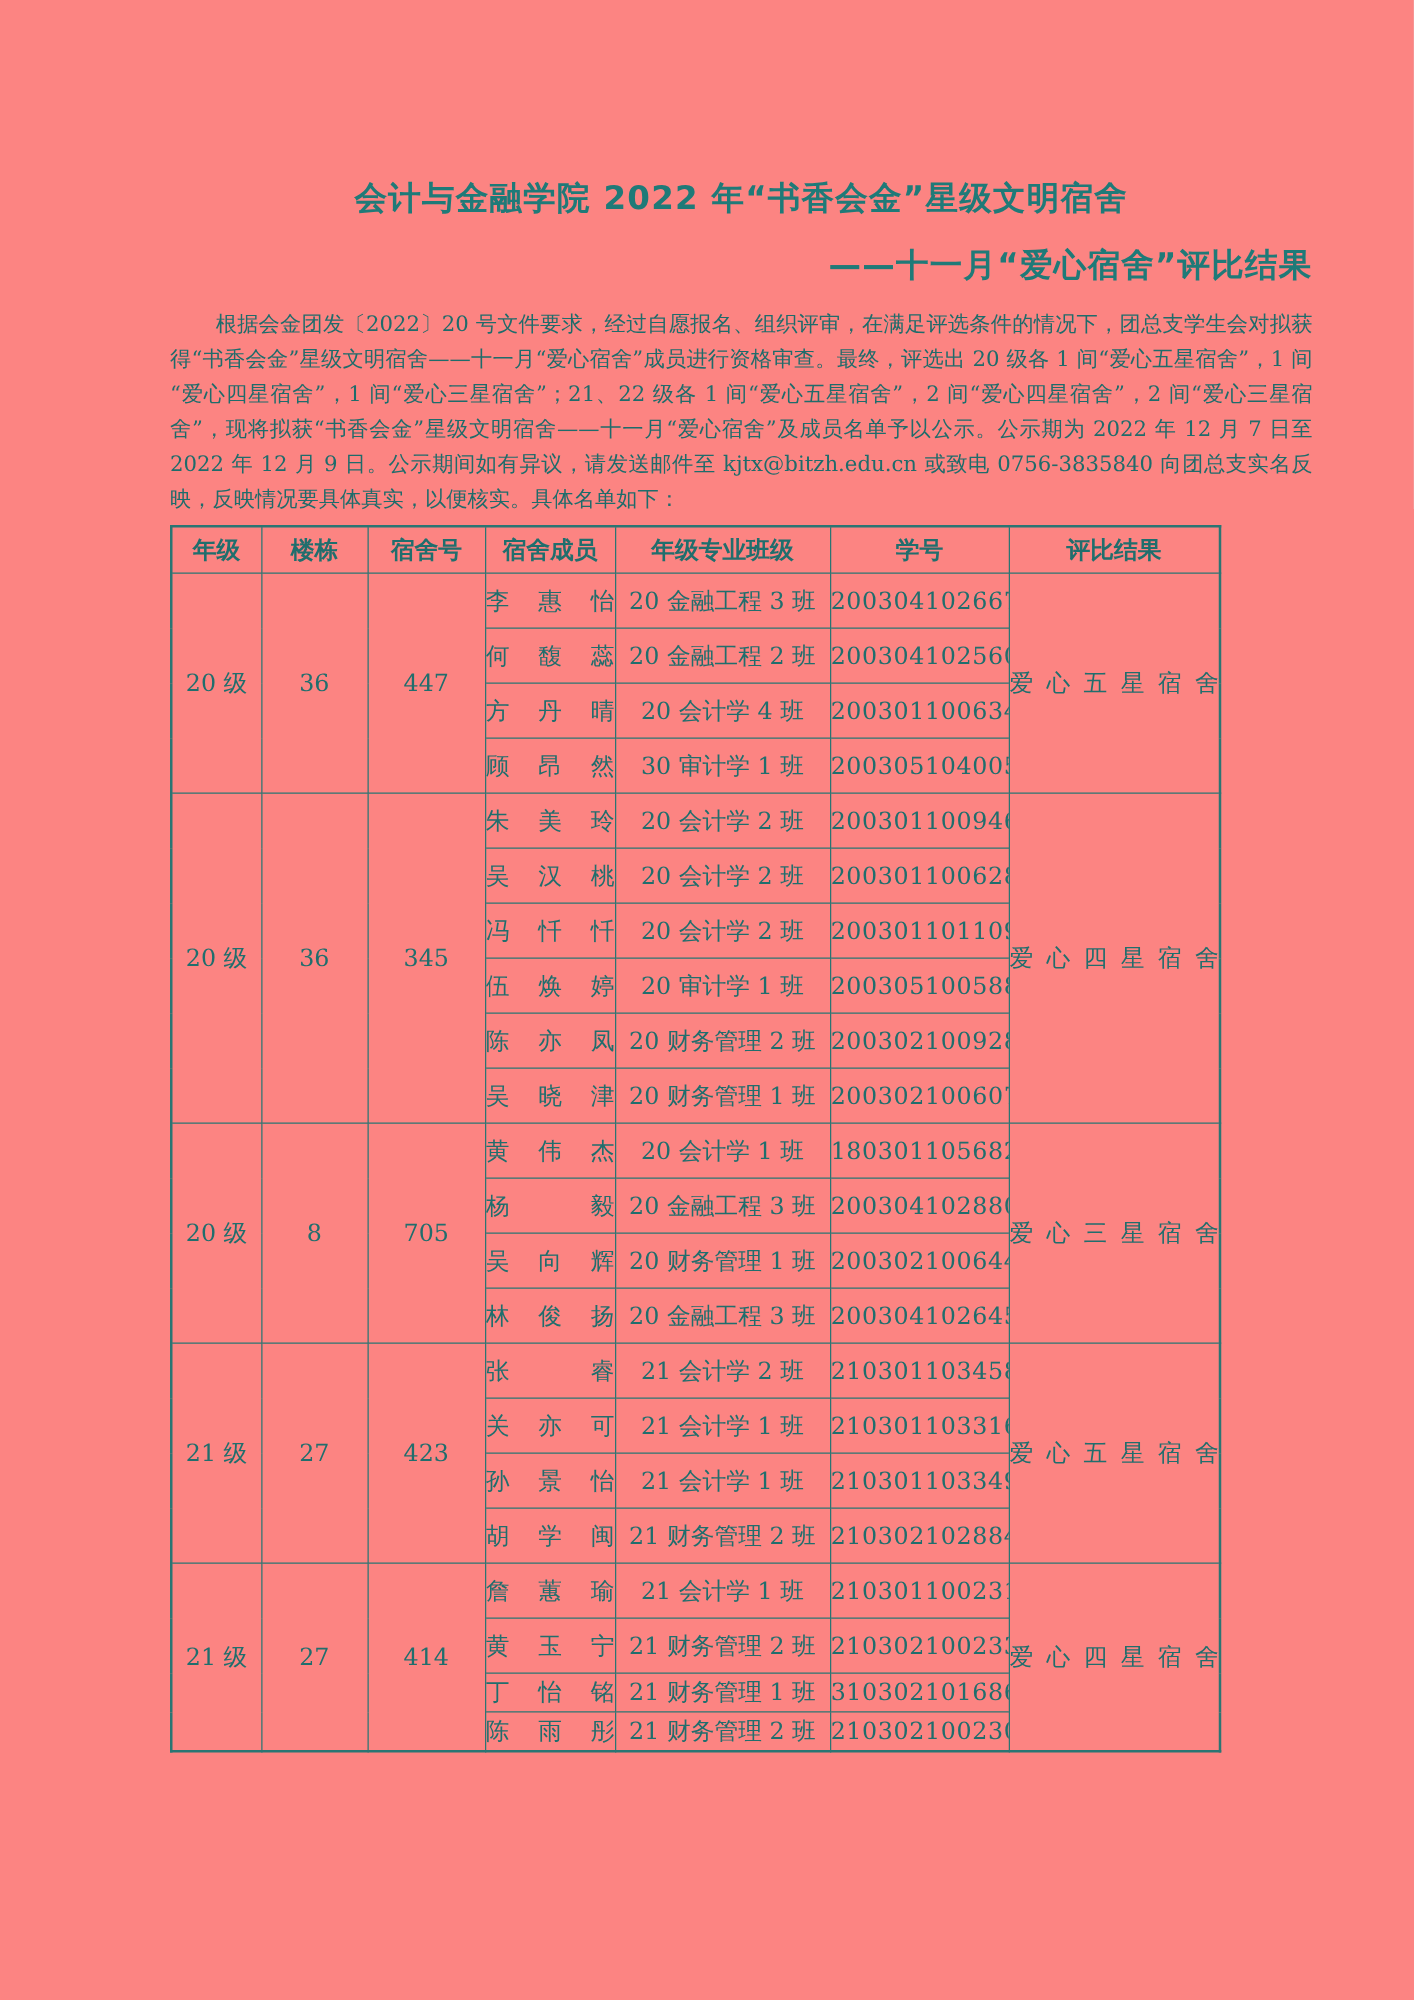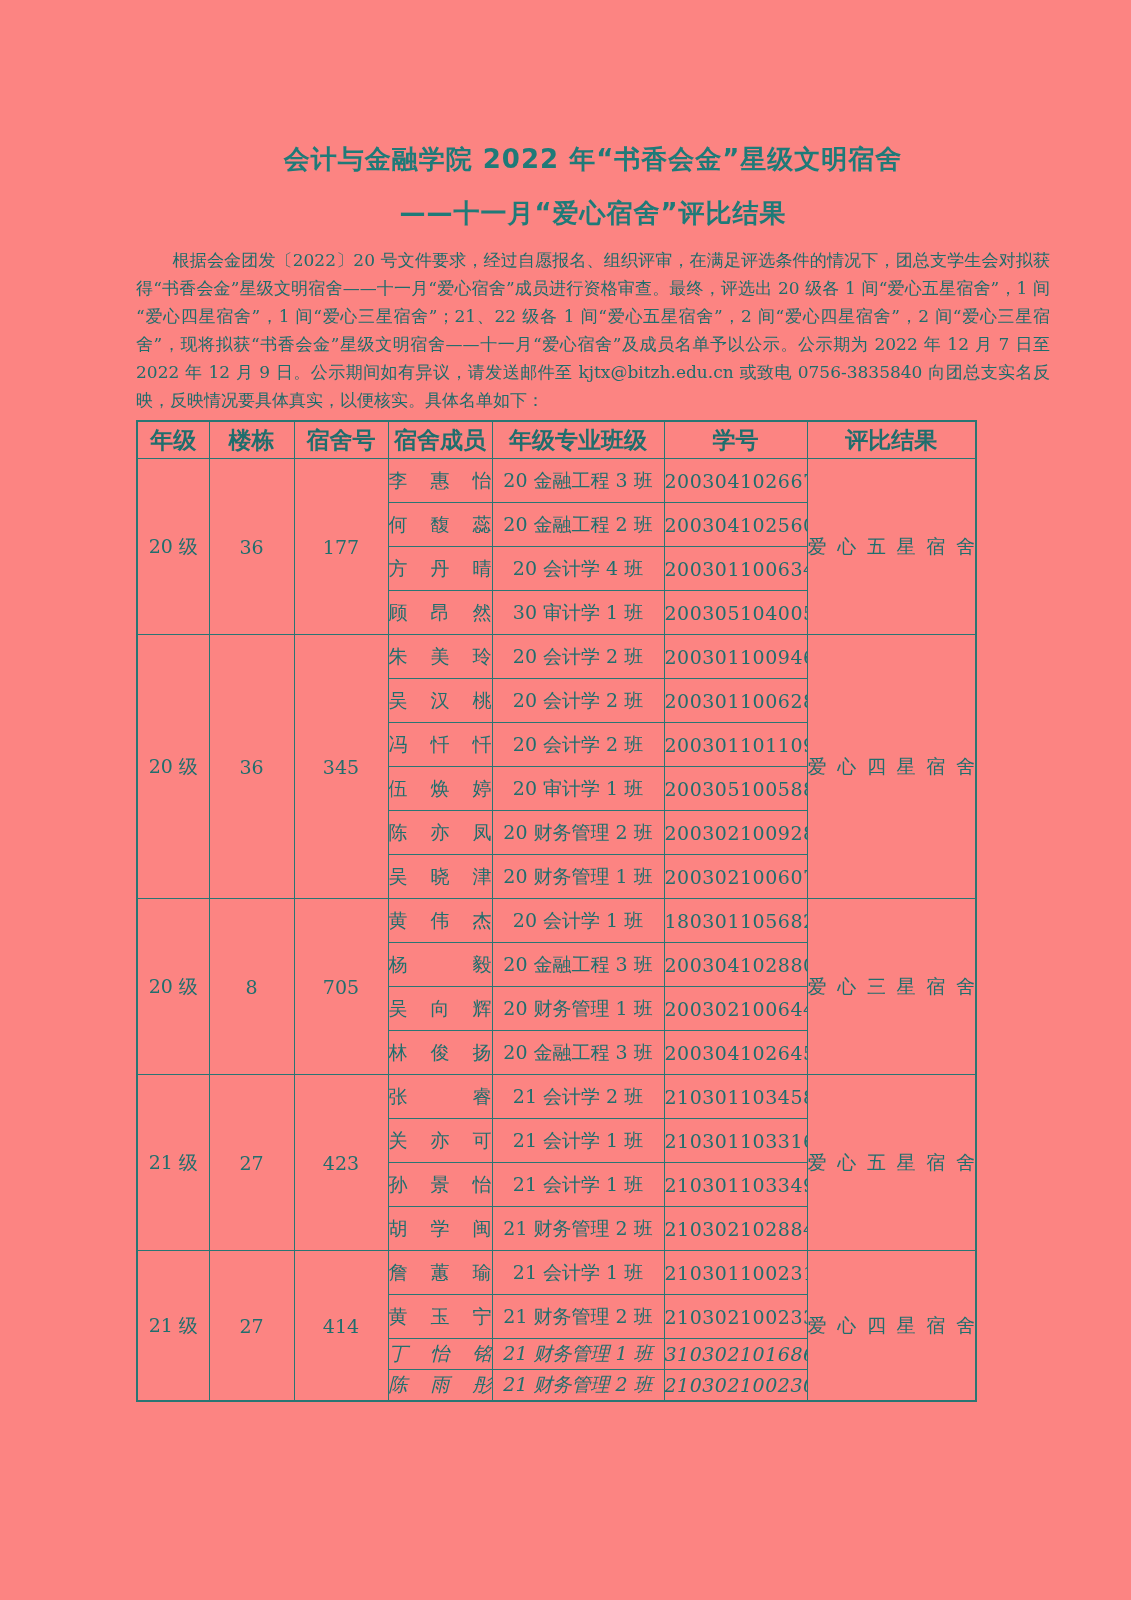--- a/index.html
+++ b/index.html
@@ -23,21 +23,21 @@
     text-align:center;
     color:#1f7a78;
     letter-spacing:1px;
   }
   .doc-subtitle{
     margin:22px 0 0 0;
     font-family:"DejaVu Sans","Liberation Sans",sans-serif;
     font-weight:bold;
     font-size:26px;
     line-height:32px;
-    text-align:center;
+    text-align:right;
     color:#1f7a78;
     letter-spacing:1px;
   }
   .doc-paragraph{
     margin:17px 0 0 0;
     font-size:17px;
     line-height:28px;
     text-align:justify;
     text-indent:2.15em;
     color:#1e6c6b;
@@ -54,21 +54,21 @@
     border:1px solid #2a7573;
     text-align:center;
     vertical-align:middle;
     padding:0;
     overflow:hidden;
     color:#206e6d;
   }
   table.results th{
     font-family:Liberation Mono, monospace;
     font-weight:bold;
-    font-size:23px;
+    font-size:19px;
     height:36px;
   }
   table.results td{
     font-size:19px;
     height:43px;
   }
   td.cell-id{ font-size:19.5px; letter-spacing:0.5px; }
   td.cell-name{
     text-align:justify;
     -moz-text-align-last:justify;
@@ -76,21 +76,21 @@
     padding:0 22px;
   }
   td.cell-result{
     text-align:justify;
     -moz-text-align-last:justify;
     text-align-last:justify;
     padding:0 16px;
     margin-left:12px;
   }
   
-  table.results tbody tr:nth-last-child(-n+2) td{ height:30px;font-style:italic; }
+  table.results tbody tr:nth-last-child(-n+2) td{ height:30px; }
 </style>
 </head>
 <body>
 
 <div class="page">
   <h1 class="doc-title">会计与金融学院 2022 年“书香会金”星级文明宿舍</h1>
   <h2 class="doc-subtitle">——十一月“爱心宿舍”评比结果</h2>
   <p class="doc-paragraph">根据会金团发〔2022〕20 号文件要求，经过自愿报名、组织评审，在满足评选条件的情况下，团总支学生会对拟获得“书香会金”星级文明宿舍——十一月“爱心宿舍”成员进行资格审查。最终，评选出 20 级各 1 间“爱心五星宿舍”，1 间“爱心四星宿舍”，1 间“爱心三星宿舍”；21、22 级各 1 间“爱心五星宿舍”，2 间“爱心四星宿舍”，2 间“爱心三星宿舍”，现将拟获“书香会金”星级文明宿舍——十一月“爱心宿舍”及成员名单予以公示。公示期为 2022 年 12 月 7 日至 2022 年 12 月 9 日。公示期间如有异议，请发送邮件至 kjtx@bitzh.edu.cn 或致电 0756-3835840 向团总支实名反映，反映情况要具体真实，以便核实。具体名单如下：</p>
 
   <table class="results">
@@ -111,21 +111,21 @@
           <th>宿舍成员</th>
           <th>年级专业班级</th>
           <th>学号</th>
           <th>评比结果</th>
         </tr>
     </thead>
     <tbody>
         <tr>
           <td rowspan="4" class="cell-grade">20 级</td>
           <td rowspan="4" class="cell-building">36</td>
-          <td rowspan="4" class="cell-room">177</td>
+          <td rowspan="4" class="cell-room">447</td>
           <td class="cell-name">李惠怡</td>
           <td class="cell-class">20 金融工程 3 班</td>
           <td class="cell-id">200304102667</td>
           <td rowspan="4" class="cell-result">爱心五星宿舍</td>
         </tr>
         <tr>
           <td class="cell-name">何馥蕊</td>
           <td class="cell-class">20 金融工程 2 班</td>
           <td class="cell-id">200304102560</td>
         </tr>

